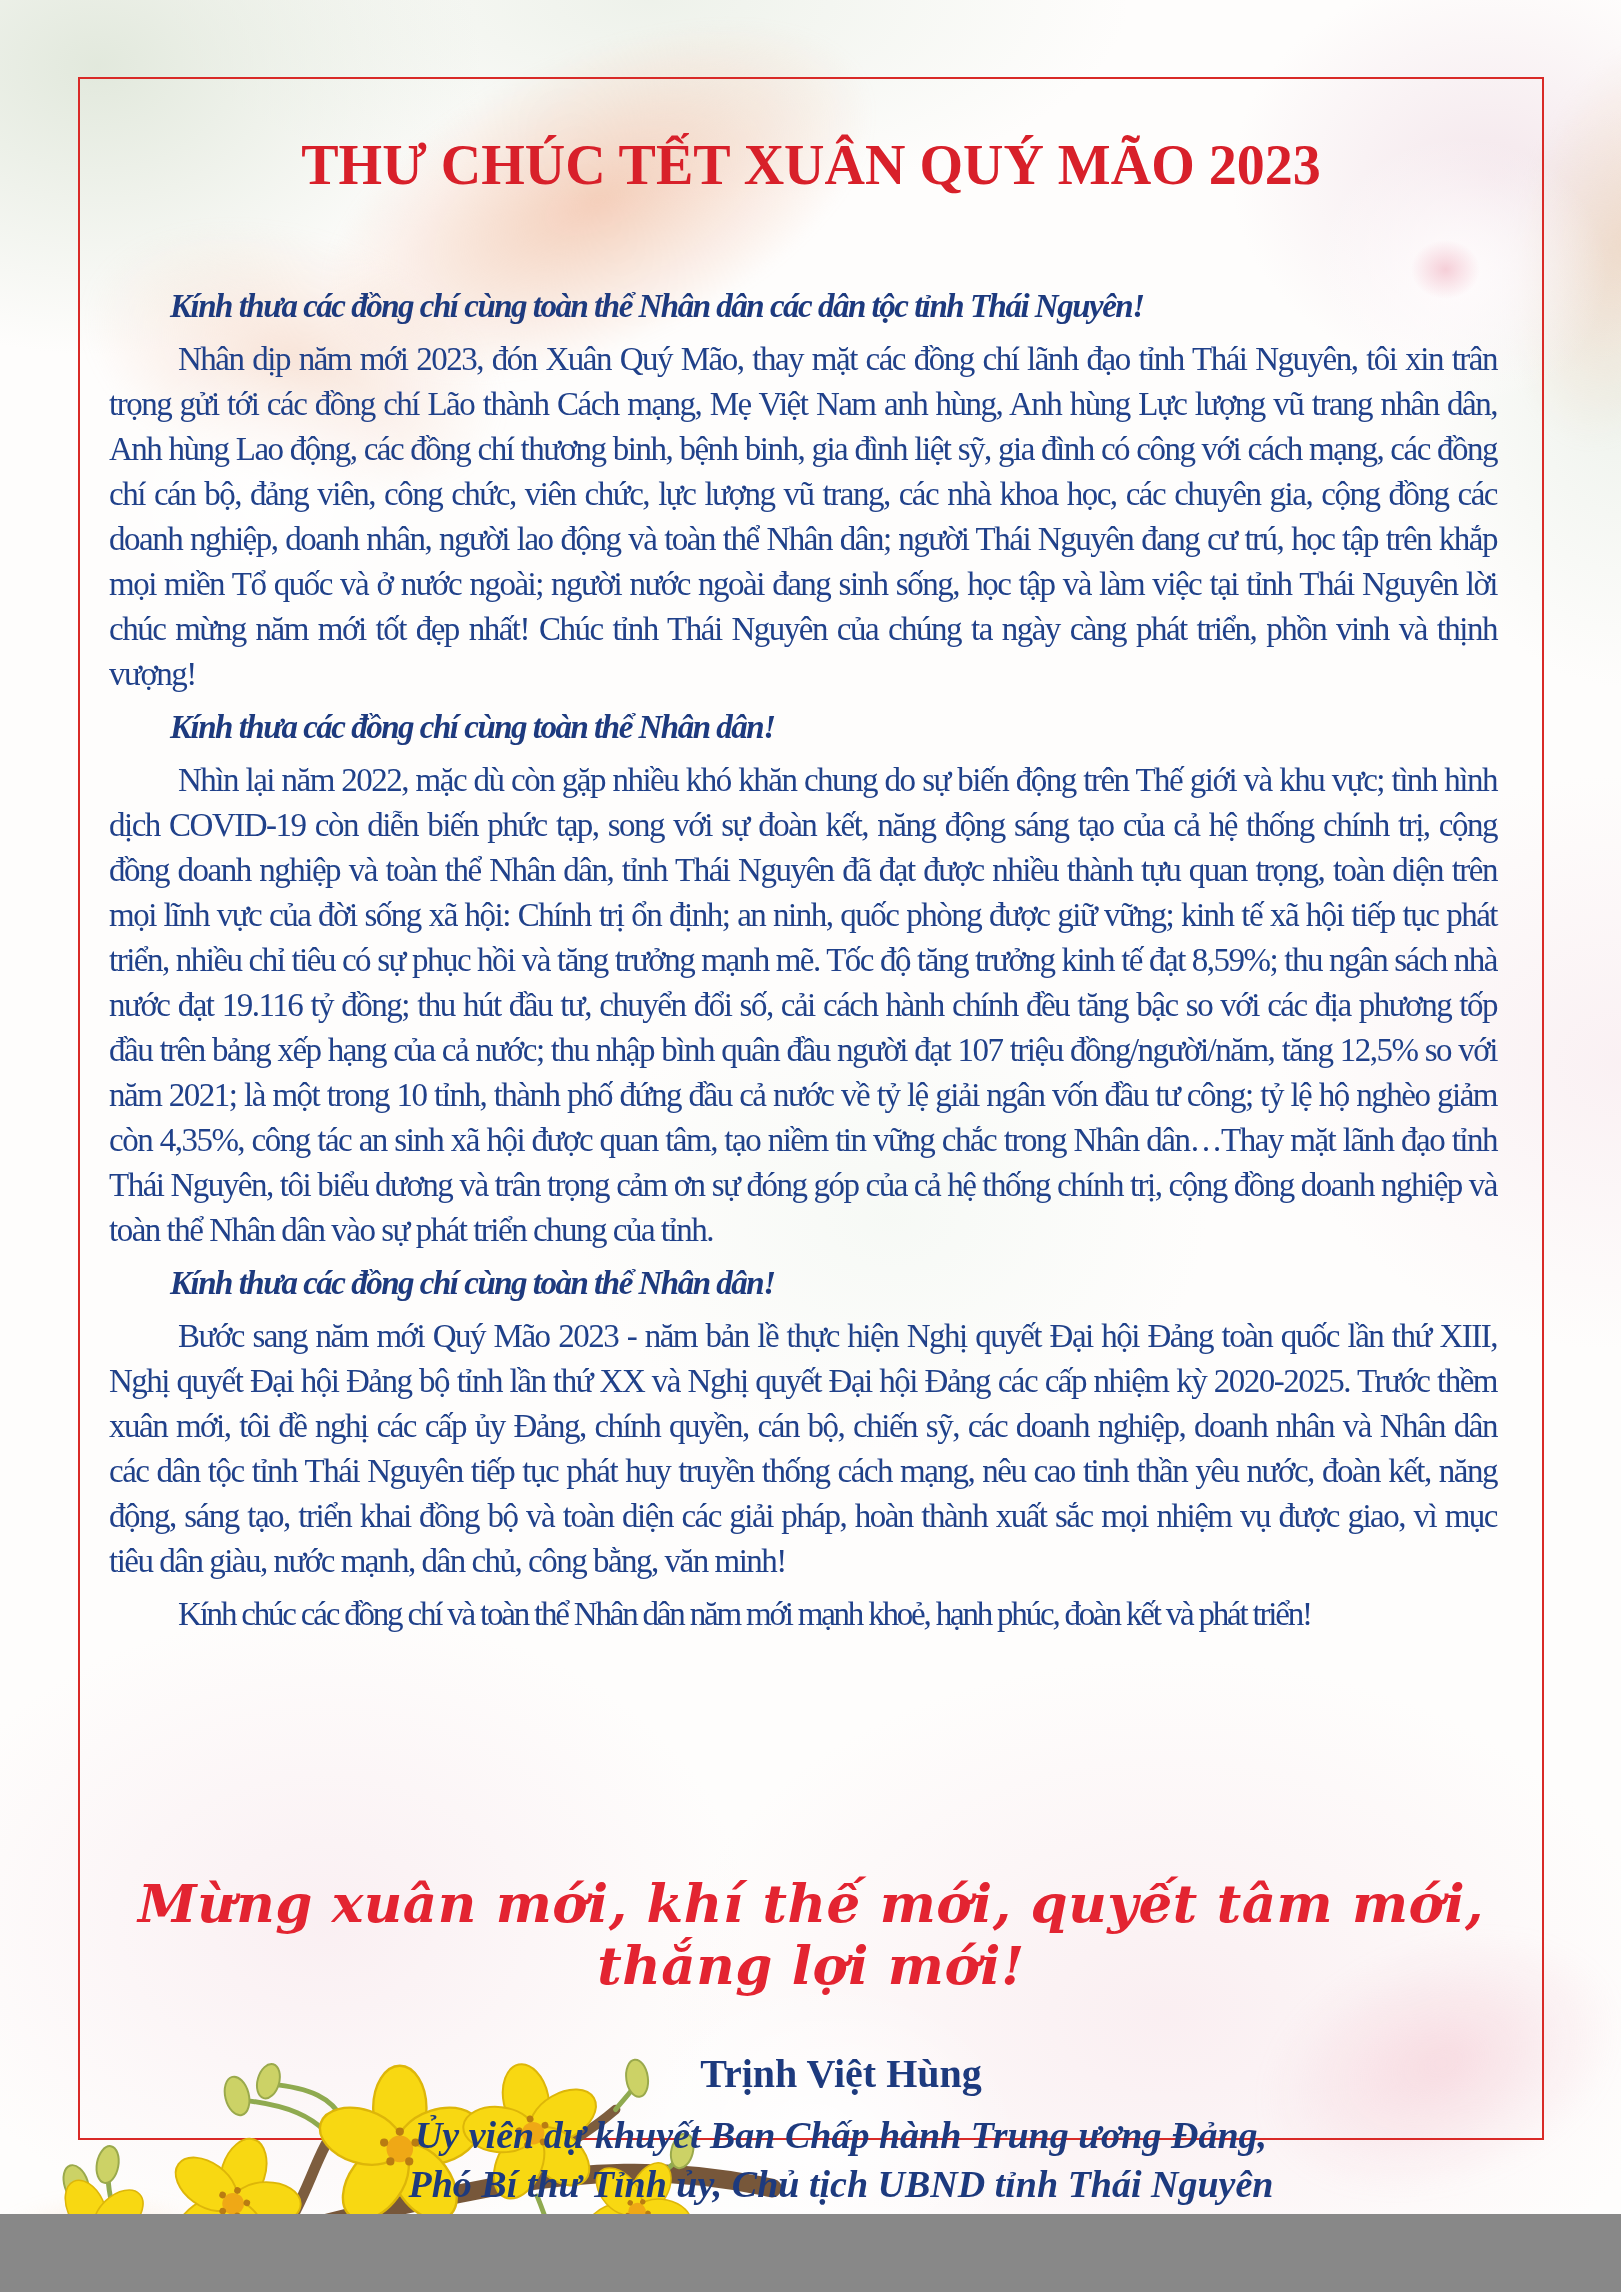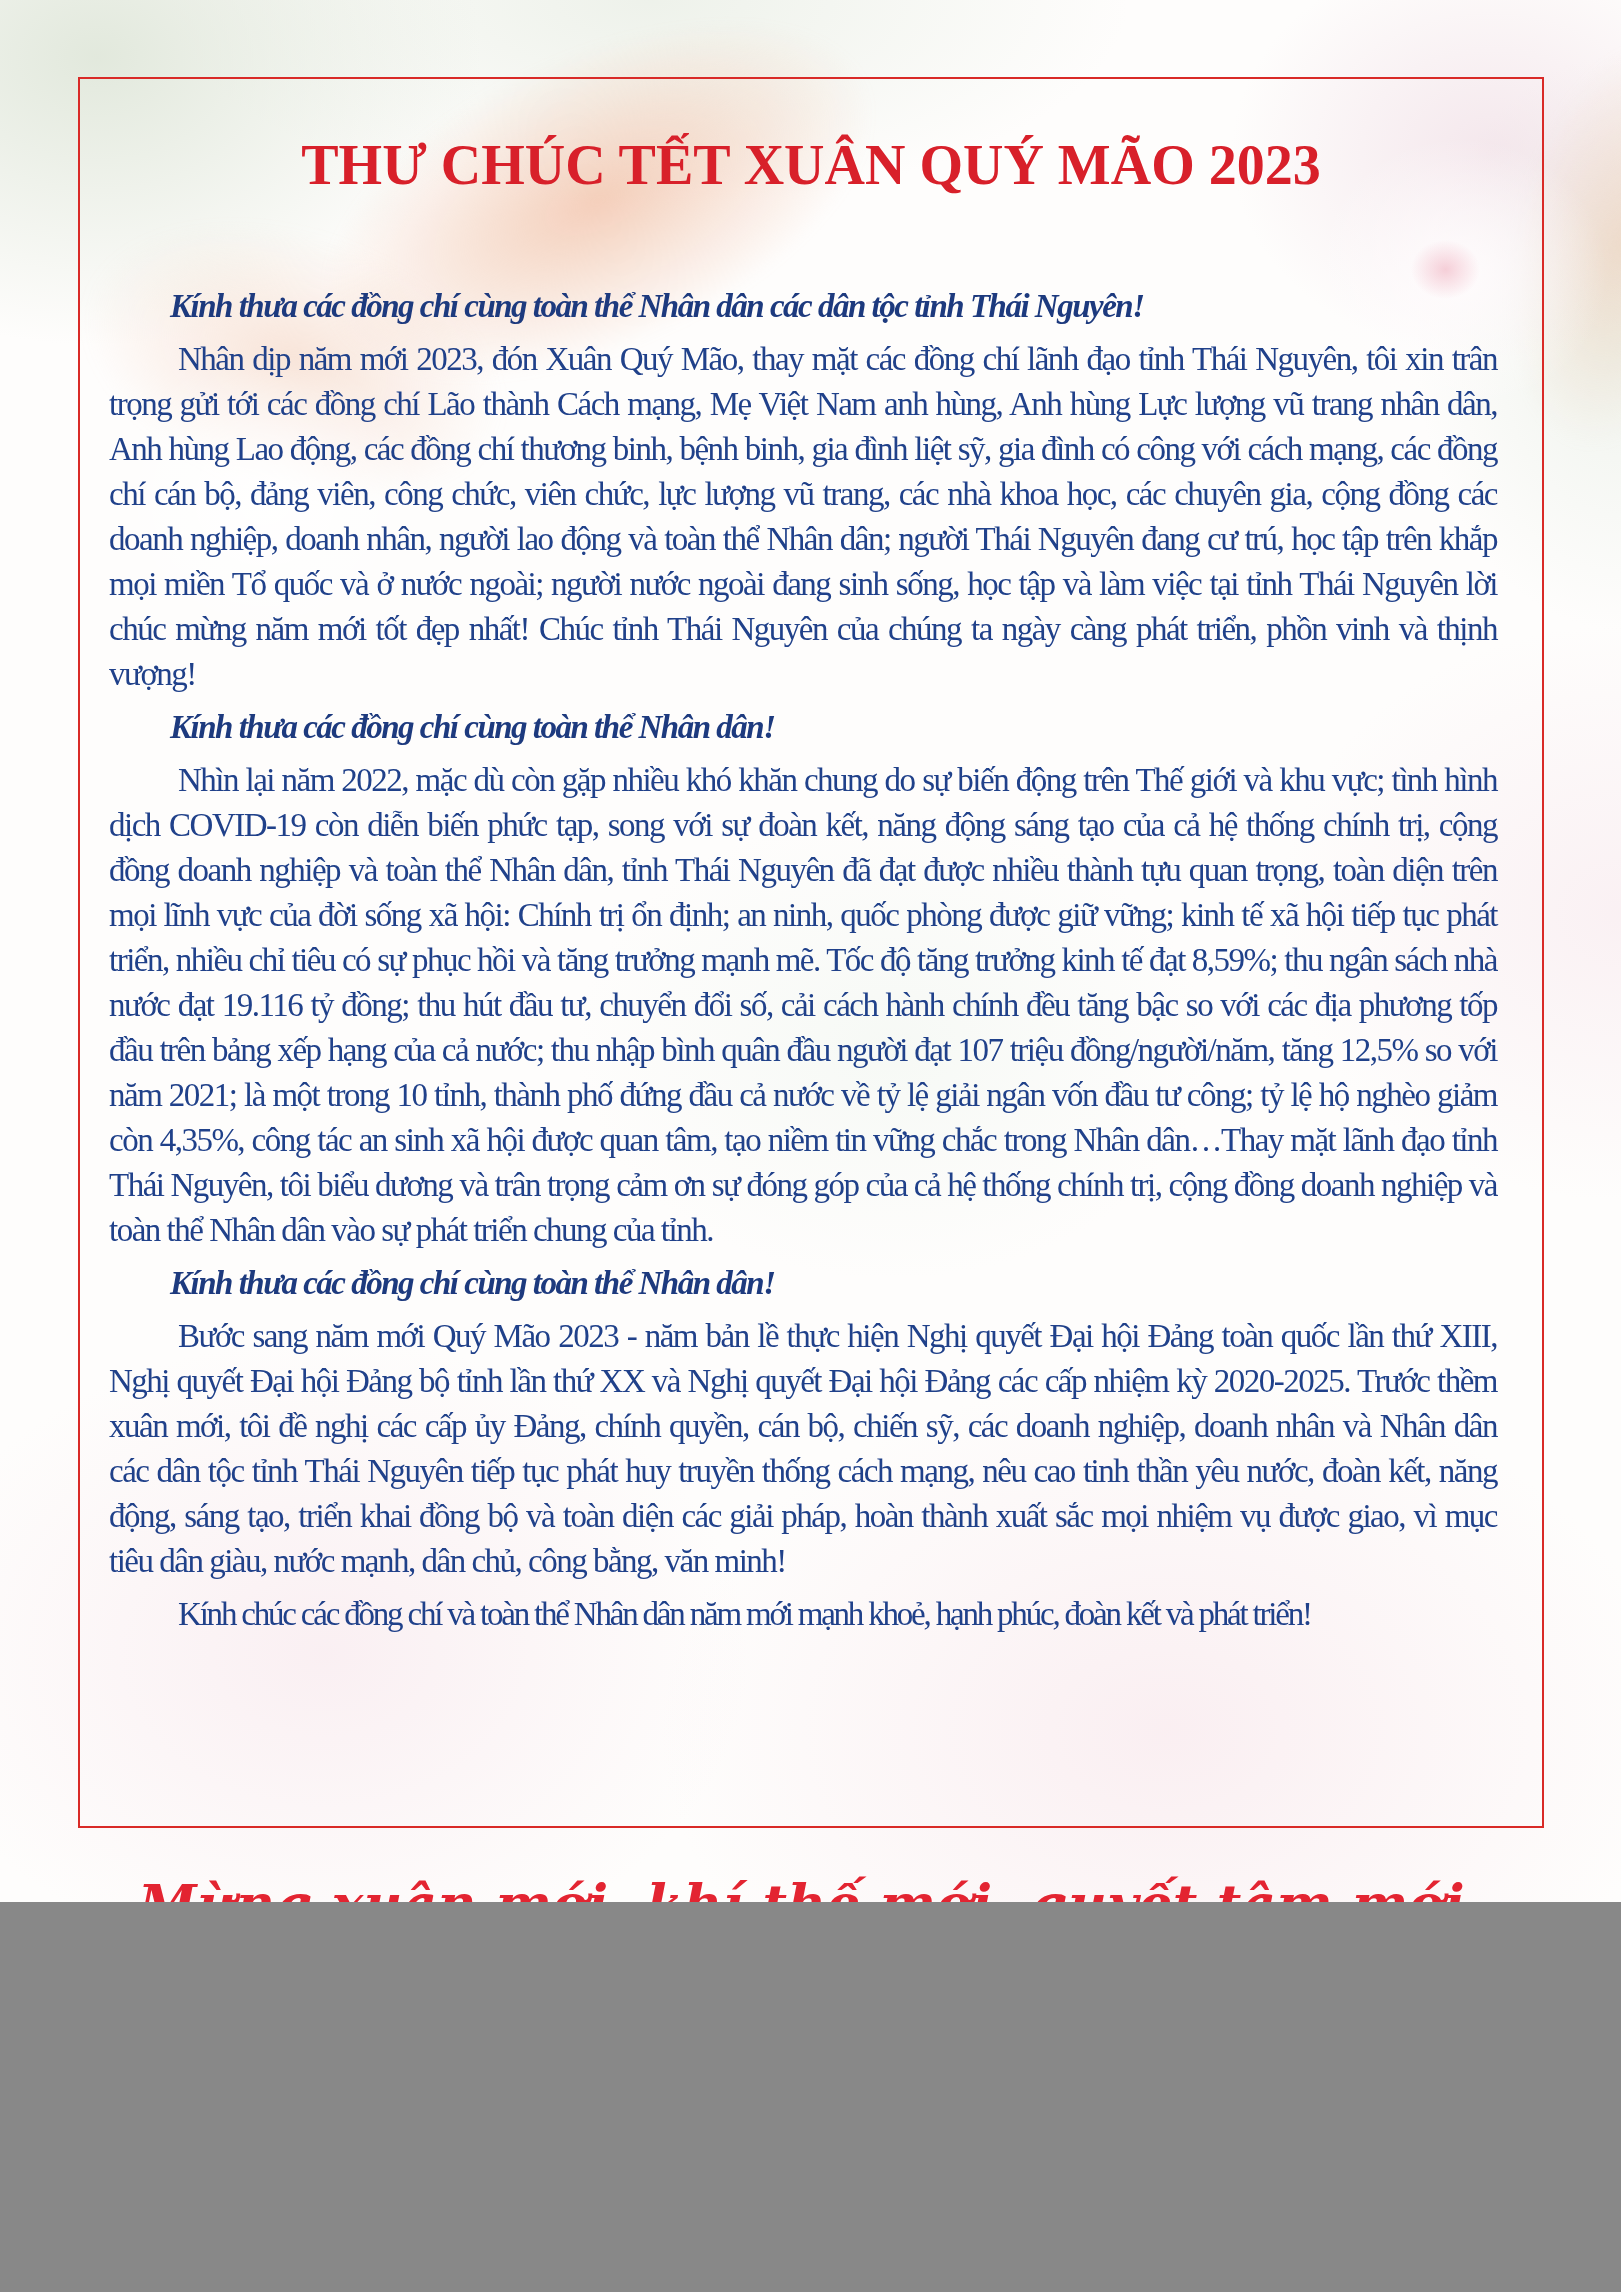--- a/index.html
+++ b/index.html
@@ -1,17 +1,17 @@
 <!DOCTYPE html>
 <html lang="vi"><head>
 <meta charset="utf-8">
 <style>
   html,body{margin:0;padding:0;background:#888;}
   .page{
-    position:relative; width:1621px; height:1902px; overflow:hidden;
+    position:relative; width:1621px; height:2214px; overflow:hidden;
     background:#fdfcfb; font-family:"Liberation Serif","DejaVu Serif",serif;
     margin:0 auto;
   }
   
   .bg{
     position:absolute; inset:0; z-index:0;
     background:
       radial-gradient(ellipse 549px 412px at 6% 3%,   rgba(221,229,215,.85), rgba(221,229,215,0) 70%),
       radial-gradient(ellipse 686px 294px at 40% 0%,  rgba(231,237,227,.70), rgba(231,237,227,0) 70%),
       radial-gradient(ellipse 372px 294px at 92% 8%,  rgba(236,213,223,.55), rgba(236,213,223,0) 70%),
@@ -108,20 +108,25 @@
     <p>Nhân dịp năm mới 2023, đón Xuân Quý Mão, thay mặt các đồng chí lãnh đạo tỉnh Thái Nguyên, tôi xin trân trọng gửi tới các đồng chí Lão thành Cách mạng, Mẹ Việt Nam anh hùng, Anh hùng Lực lượng vũ trang nhân dân, Anh hùng Lao động, các đồng chí thương binh, bệnh binh, gia đình liệt sỹ, gia đình có công với cách mạng, các đồng chí cán bộ, đảng viên, công chức, viên chức, lực lượng vũ trang, các nhà khoa học, các chuyên gia, cộng đồng các doanh nghiệp, doanh nhân, người lao động và toàn thể Nhân dân; người Thái Nguyên đang cư trú, học tập trên khắp mọi miền Tổ quốc và ở nước ngoài; người nước ngoài đang sinh sống, học tập và làm việc tại tỉnh Thái Nguyên lời chúc mừng năm mới tốt đẹp nhất! Chúc tỉnh Thái Nguyên của chúng ta ngày càng phát triển, phồn vinh và thịnh vượng!</p>
     <p class="salutation">Kính thưa các đồng chí cùng toàn thể Nhân dân!</p>
     <p>Nhìn lại năm 2022, mặc dù còn gặp nhiều khó khăn chung do sự biến động trên Thế giới và khu vực; tình hình dịch COVID-19 còn diễn biến phức tạp, song với sự đoàn kết, năng động sáng tạo của cả hệ thống chính trị, cộng đồng doanh nghiệp và toàn thể Nhân dân, tỉnh Thái Nguyên đã đạt được nhiều thành tựu quan trọng, toàn diện trên mọi lĩnh vực của đời sống xã hội: Chính trị ổn định; an ninh, quốc phòng được giữ vững; kinh tế xã hội tiếp tục phát triển, nhiều chỉ tiêu có sự phục hồi và tăng trưởng mạnh mẽ. Tốc độ tăng trưởng kinh tế đạt 8,59%; thu ngân sách nhà nước đạt 19.116 tỷ đồng; thu hút đầu tư, chuyển đổi số, cải cách hành chính đều tăng bậc so với các địa phương tốp đầu trên bảng xếp hạng của cả nước; thu nhập bình quân đầu người đạt 107 triệu đồng/người/năm, tăng 12,5% so với năm 2021; là một trong 10 tỉnh, thành phố đứng đầu cả nước về tỷ lệ giải ngân vốn đầu tư công; tỷ lệ hộ nghèo giảm còn 4,35%, công tác an sinh xã hội được quan tâm, tạo niềm tin vững chắc trong Nhân dân…Thay mặt lãnh đạo tỉnh Thái Nguyên, tôi biểu dương và trân trọng cảm ơn sự đóng góp của cả hệ thống chính trị, cộng đồng doanh nghiệp và toàn thể Nhân dân vào sự phát triển chung của tỉnh.</p>
     <p class="salutation">Kính thưa các đồng chí cùng toàn thể Nhân dân!</p>
     <p>Bước sang năm mới Quý Mão 2023 - năm bản lề thực hiện Nghị quyết Đại hội Đảng toàn quốc lần thứ XIII, Nghị quyết Đại hội Đảng bộ tỉnh lần thứ XX và Nghị quyết Đại hội Đảng các cấp nhiệm kỳ 2020-2025. Trước thềm xuân mới, tôi đề nghị các cấp ủy Đảng, chính quyền, cán bộ, chiến sỹ, các doanh nghiệp, doanh nhân và Nhân dân các dân tộc tỉnh Thái Nguyên tiếp tục phát huy truyền thống cách mạng, nêu cao tinh thần yêu nước, đoàn kết, năng động, sáng tạo, triển khai đồng bộ và toàn diện các giải pháp, hoàn thành xuất sắc mọi nhiệm vụ được giao, vì mục tiêu dân giàu, nước mạnh, dân chủ, công bằng, văn minh!</p>
     <p class="closing">Kính chúc các đồng chí và toàn thể Nhân dân năm mới mạnh khoẻ, hạnh phúc, đoàn kết và phát triển!</p>
   </div>
 
   <div class="slogan">Mừng xuân mới, khí thế mới, quyết tâm mới, thắng lợi mới!</div>
 
+  <div class="signature">
+    <div class="sig-name">Trịnh Việt Hùng</div>
+    <div class="sig-role">Ủy viên dự khuyết Ban Chấp hành Trung ương Đảng,</div>
+    <div class="sig-role">Phó Bí thư Tỉnh ủy, Chủ tịch UBND tỉnh Thái Nguyên</div>
+  </div>
 
   <svg class="apricot" viewBox="0 0 820 262" aria-hidden="true">
     <defs>
       <g id="flw">
         <g fill="#f8d812" stroke="#ddb609" stroke-width="1.5">
           <ellipse cx="0" cy="-26" rx="17" ry="27"></ellipse>
           <ellipse cx="0" cy="-26" rx="17" ry="27" transform="rotate(72)"></ellipse>
           <ellipse cx="0" cy="-26" rx="17" ry="27" transform="rotate(144)"></ellipse>
           <ellipse cx="0" cy="-26" rx="17" ry="27" transform="rotate(216)"></ellipse>
           <ellipse cx="0" cy="-26" rx="17" ry="27" transform="rotate(288)"></ellipse>

